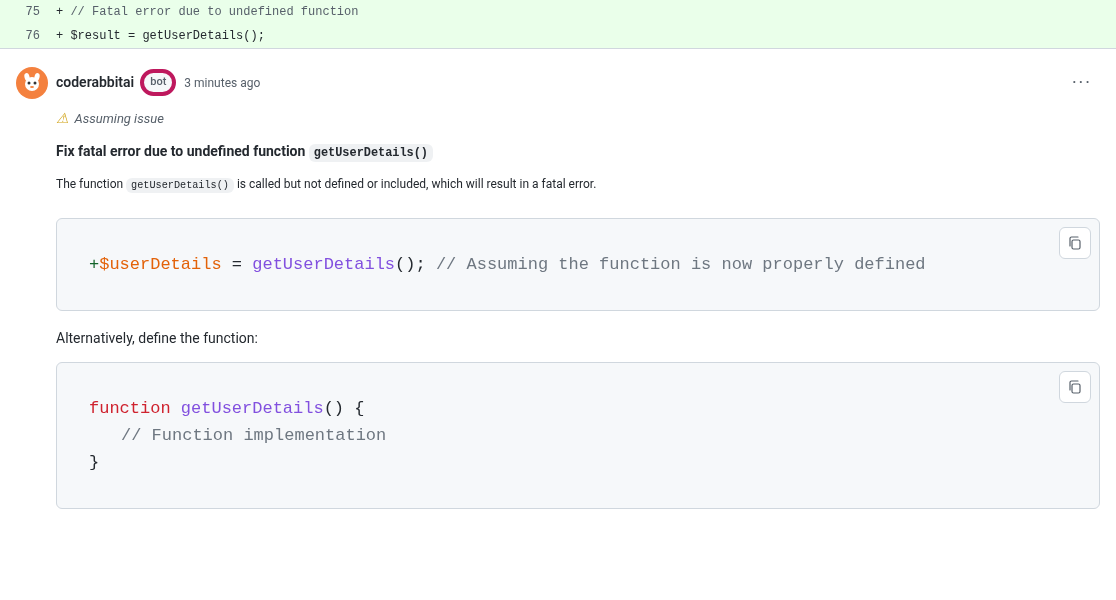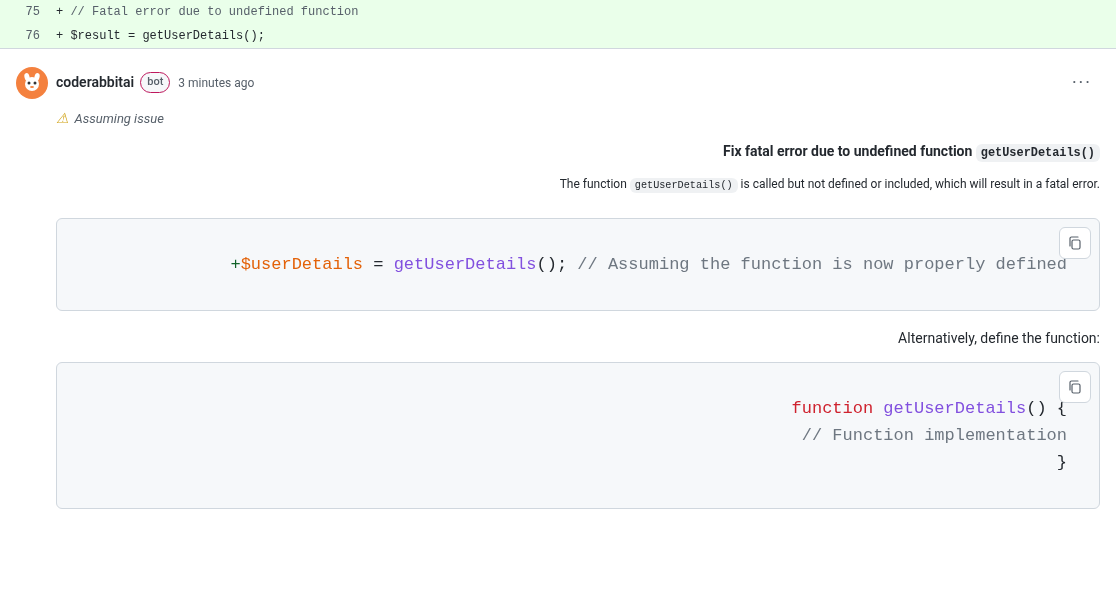--- a/index.html
+++ b/index.html
@@ -49,21 +49,20 @@
     }
 
     .diff-comment-text {
       color: #57606a;
     }
 
     
     .comment-section {
       padding: 16px 16px 0 16px;
       background: #ffffff;
-      text-align: right;
     }
 
     .comment-header {
       display: flex;
       align-items: center;
       margin-bottom: 8px;
       position: relative;
     }
 
     .avatar {
@@ -87,21 +86,21 @@
     .comment-author {
       font-weight: 600;
       color: #24292f;
       font-size: 14px;
       margin-right: 6px;
     }
 
     .bot-badge {
       display: inline-block;
       padding: 1px 6px;
-      border: 1px solid #be185d;
+      border: 4px solid #be185d;
       border-radius: 20px;
       font-size: 11px;
       font-weight: 500;
       color: #57606a;
       background: #f6f8fa;
       margin-right: 8px;
     }
 
     .comment-time {
       color: #57606a;

